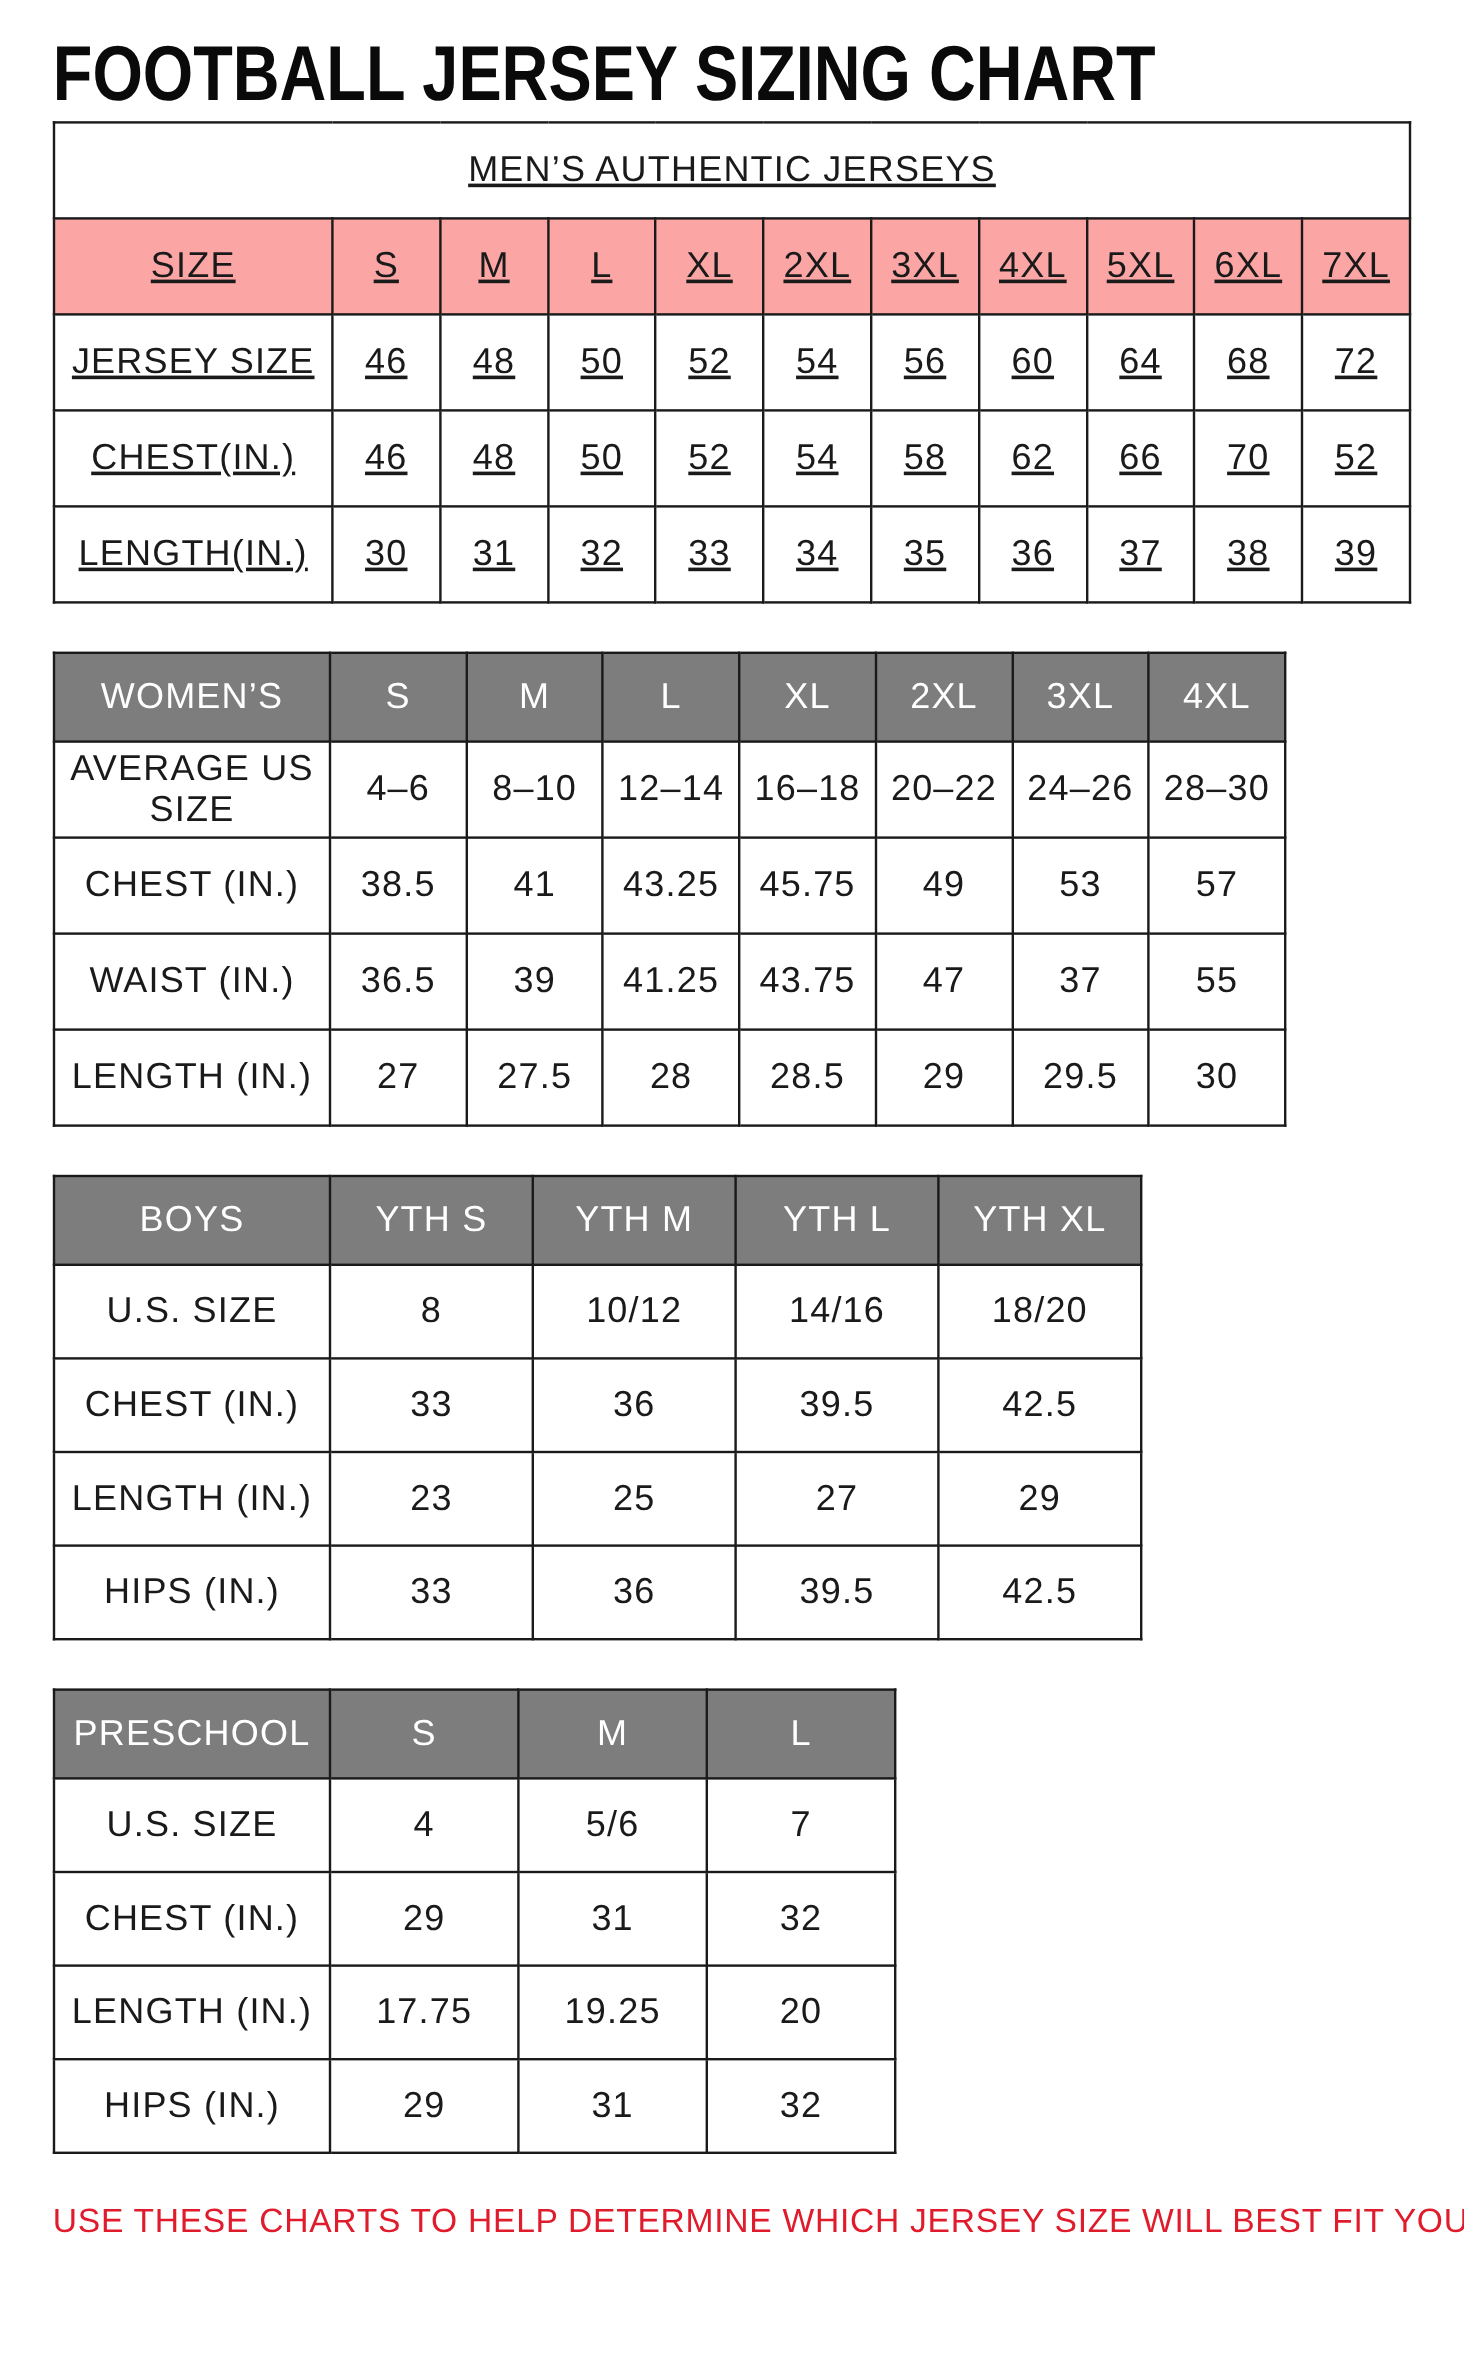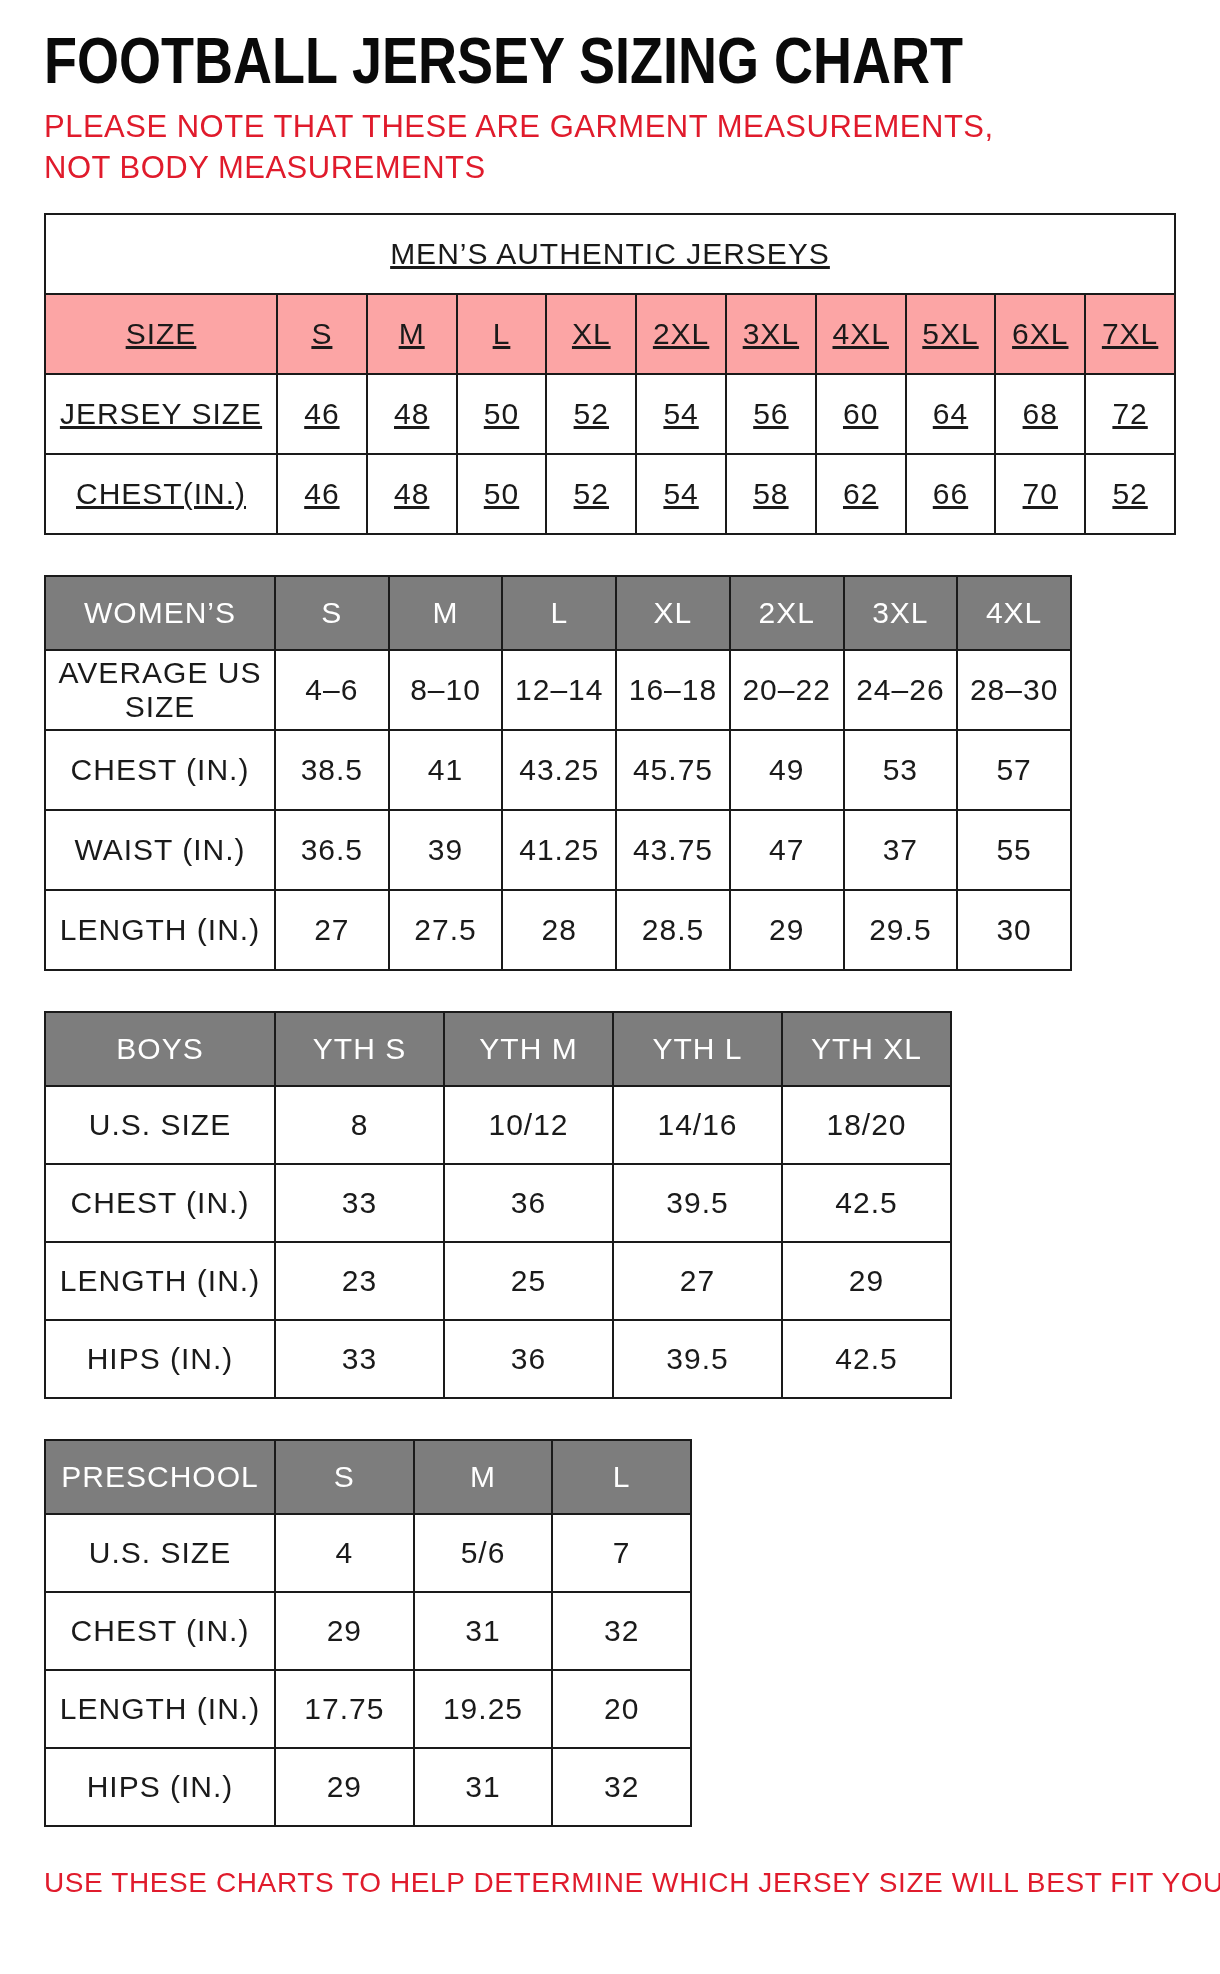--- a/index.html
+++ b/index.html
@@ -75,40 +75,39 @@
   
   .gray-head .header-row td {
     background: var(--header-gray);
     color: #ffffff;
     height: 74px;
   }
   .t-womens { width: 1028px; }
   .t-womens td { height: 80px; }
   .t-boys { width: 908px; }
   .t-boys td { height: 78px; }
-  .t-preschool { width: 648px; }
+  .t-preschool { width: 703px; }
   .t-preschool td { height: 78px; }
   .c-label { width: 230px; }
   .t-mens .c-label { width: 232px; }
   .footer-note {
     margin: 26px 0 0 0;
     color: var(--accent-red);
     font-size: 28px;
     letter-spacing: 0.6px;
     white-space: nowrap;
   }
 </style>
 </head>
 <body>
 
 <div class="page">
 
   <h1 class="title">FOOTBALL JERSEY SIZING CHART</h1>
 
-  <p class="note">PLEASE NOTE THAT THESE ARE GARMENT MEASUREMENTS, NOT BODY MEASUREMENTS</p>
 
   <table class="sizing-table t-mens">
     <colgroup>
         <col class="c-label">
         <col span="10">
       </colgroup>
     <tbody>
         <tr>
           <td colspan="11" class="banner-cell">MEN’S AUTHENTIC JERSEYS</td>
         </tr>
@@ -143,20 +142,33 @@
           <td class="value-cell">46</td>
           <td class="value-cell">48</td>
           <td class="value-cell">50</td>
           <td class="value-cell">52</td>
           <td class="value-cell">54</td>
           <td class="value-cell">58</td>
           <td class="value-cell">62</td>
           <td class="value-cell">66</td>
           <td class="value-cell">70</td>
           <td class="value-cell">52</td>
+        </tr>
+        <tr>
+          <td class="label-cell">LENGTH(IN.)</td>
+          <td class="value-cell">30</td>
+          <td class="value-cell">31</td>
+          <td class="value-cell">32</td>
+          <td class="value-cell">33</td>
+          <td class="value-cell">34</td>
+          <td class="value-cell">35</td>
+          <td class="value-cell">36</td>
+          <td class="value-cell">37</td>
+          <td class="value-cell">38</td>
+          <td class="value-cell">39</td>
         </tr>
       </tbody>
   </table>
 
   <table class="sizing-table t-womens gray-head">
     <colgroup>
         <col class="c-label">
         <col span="7">
       </colgroup>
     <tbody>

